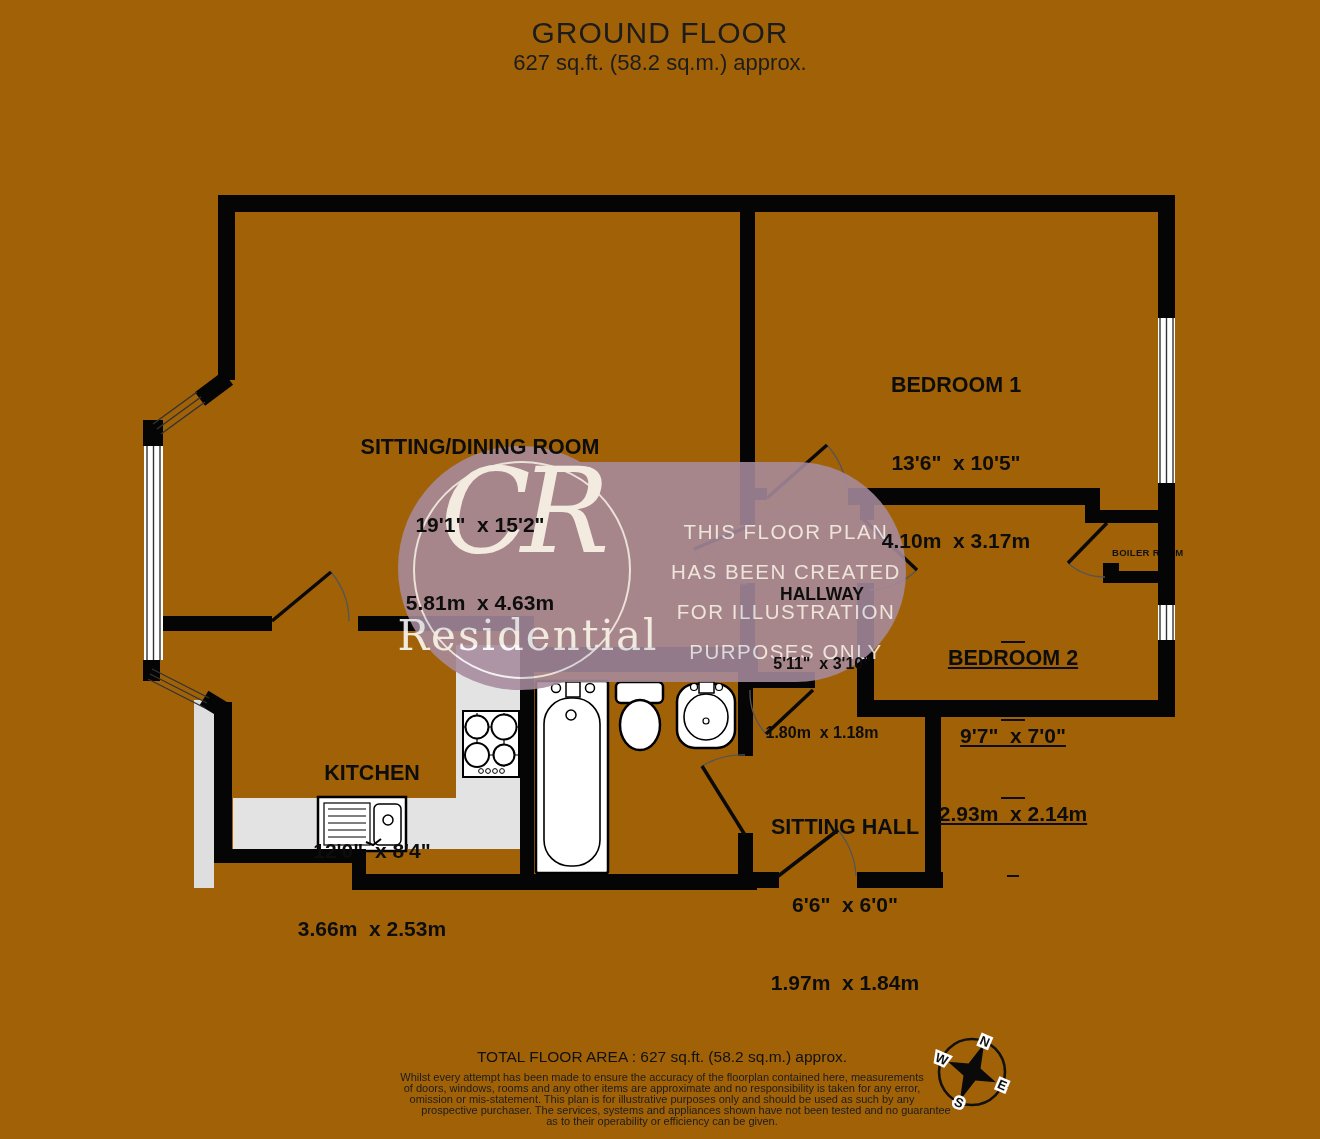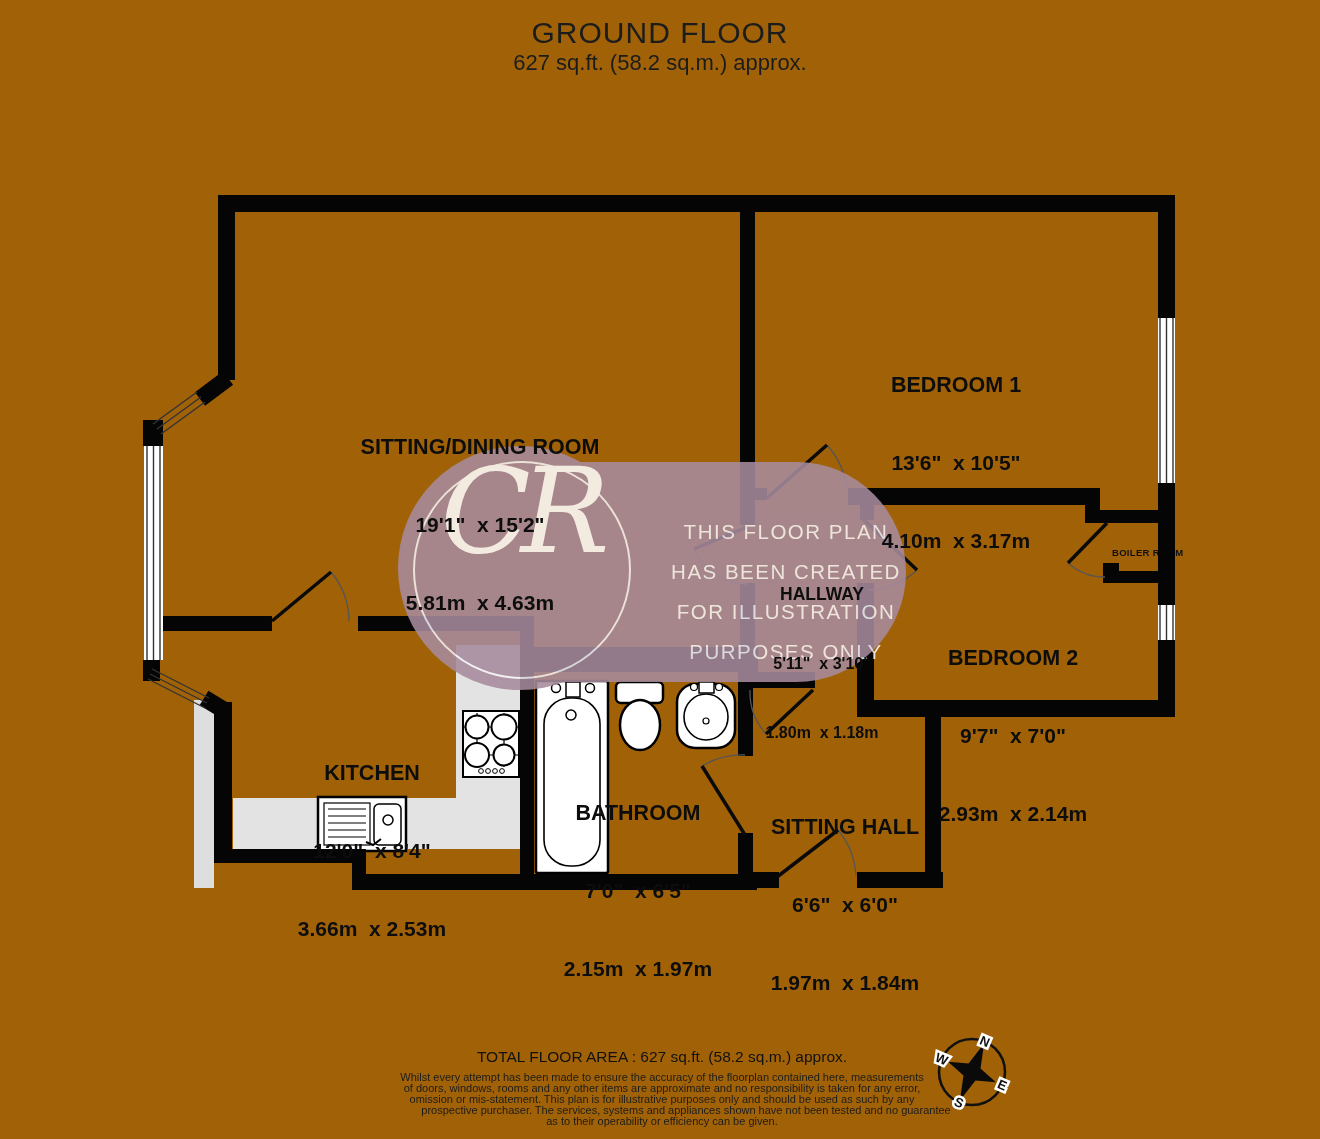--- a/index.html
+++ b/index.html
@@ -207,52 +207,48 @@
         <text x="-30.4" y="-8.5" transform="rotate(23 -30.4 -12.9)">W</text>
       </g>
     </g>
   </svg>
 
   <div class="watermark">
     <div class="wm-rect"></div>
     <div class="wm-circle"></div>
     <div class="wm-ring"></div>
     <div class="wm-cr">CR</div>
+    <div class="wm-res">Residential</div>
     <div class="wm-notice"><span>THIS FLOOR PLAN</span><br><span>HAS BEEN CREATED</span><br><span>FOR ILLUSTRATION</span><br><span>PURPOSES ONLY</span></div>
   </div>
 
   <div class="abs ctr room-label" style="left:480px;top:382px;">
     <div>SITTING/DINING ROOM</div>
     <div class="dim">19'1"  x 15'2"</div>
     <div class="dim">5.81m  x 4.63m</div>
   </div>
   <div class="abs ctr room-label" style="left:956px;top:320px;">
     <div>BEDROOM 1</div>
     <div class="dim">13'6"  x 10'5"</div>
     <div class="dim">4.10m  x 3.17m</div>
   </div>
   <div class="abs ctr room-label small" style="left:822px;top:537px;">
     <div>HALLWAY</div>
     <div class="dim">5'11"  x 3'10"</div>
     <div class="dim">1.80m  x 1.18m</div>
   </div>
-  <div class="abs ctr room-label" style="left:1013px;top:593px;">
+  <div class="abs ctr room-label" style="left:1013px;top:593px;text-decoration:underline;">
     <div>BEDROOM 2</div>
     <div class="dim">9'7"  x 7'0"</div>
     <div class="dim">2.93m  x 2.14m</div>
   </div>
   <div class="abs ctr room-label" style="left:372px;top:708px;">
     <div>KITCHEN</div>
     <div class="dim">12'0"  x 8'4"</div>
     <div class="dim">3.66m  x 2.53m</div>
-  </div>
-  <div class="abs ctr room-label" style="left:638px;top:748px;">
-    <div>BATHROOM</div>
-    <div class="dim">7'0"  x 6'5"</div>
-    <div class="dim">2.15m  x 1.97m</div>
   </div>
   <div class="abs ctr room-label" style="left:845px;top:762px;">
     <div>SITTING HALL</div>
     <div class="dim">6'6"  x 6'0"</div>
     <div class="dim">1.97m  x 1.84m</div>
   </div>
 
   <div class="abs ctr footer-total">TOTAL FLOOR AREA : 627 sq.ft. (58.2 sq.m.) approx.</div>
   <div class="abs ctr footer-line" style="top:1072px;">Whilst every attempt has been made to ensure the accuracy of the floorplan contained here, measurements</div>
   <div class="abs ctr footer-line" style="top:1083px;">of doors, windows, rooms and any other items are approximate and no responsibility is taken for any error,</div>

